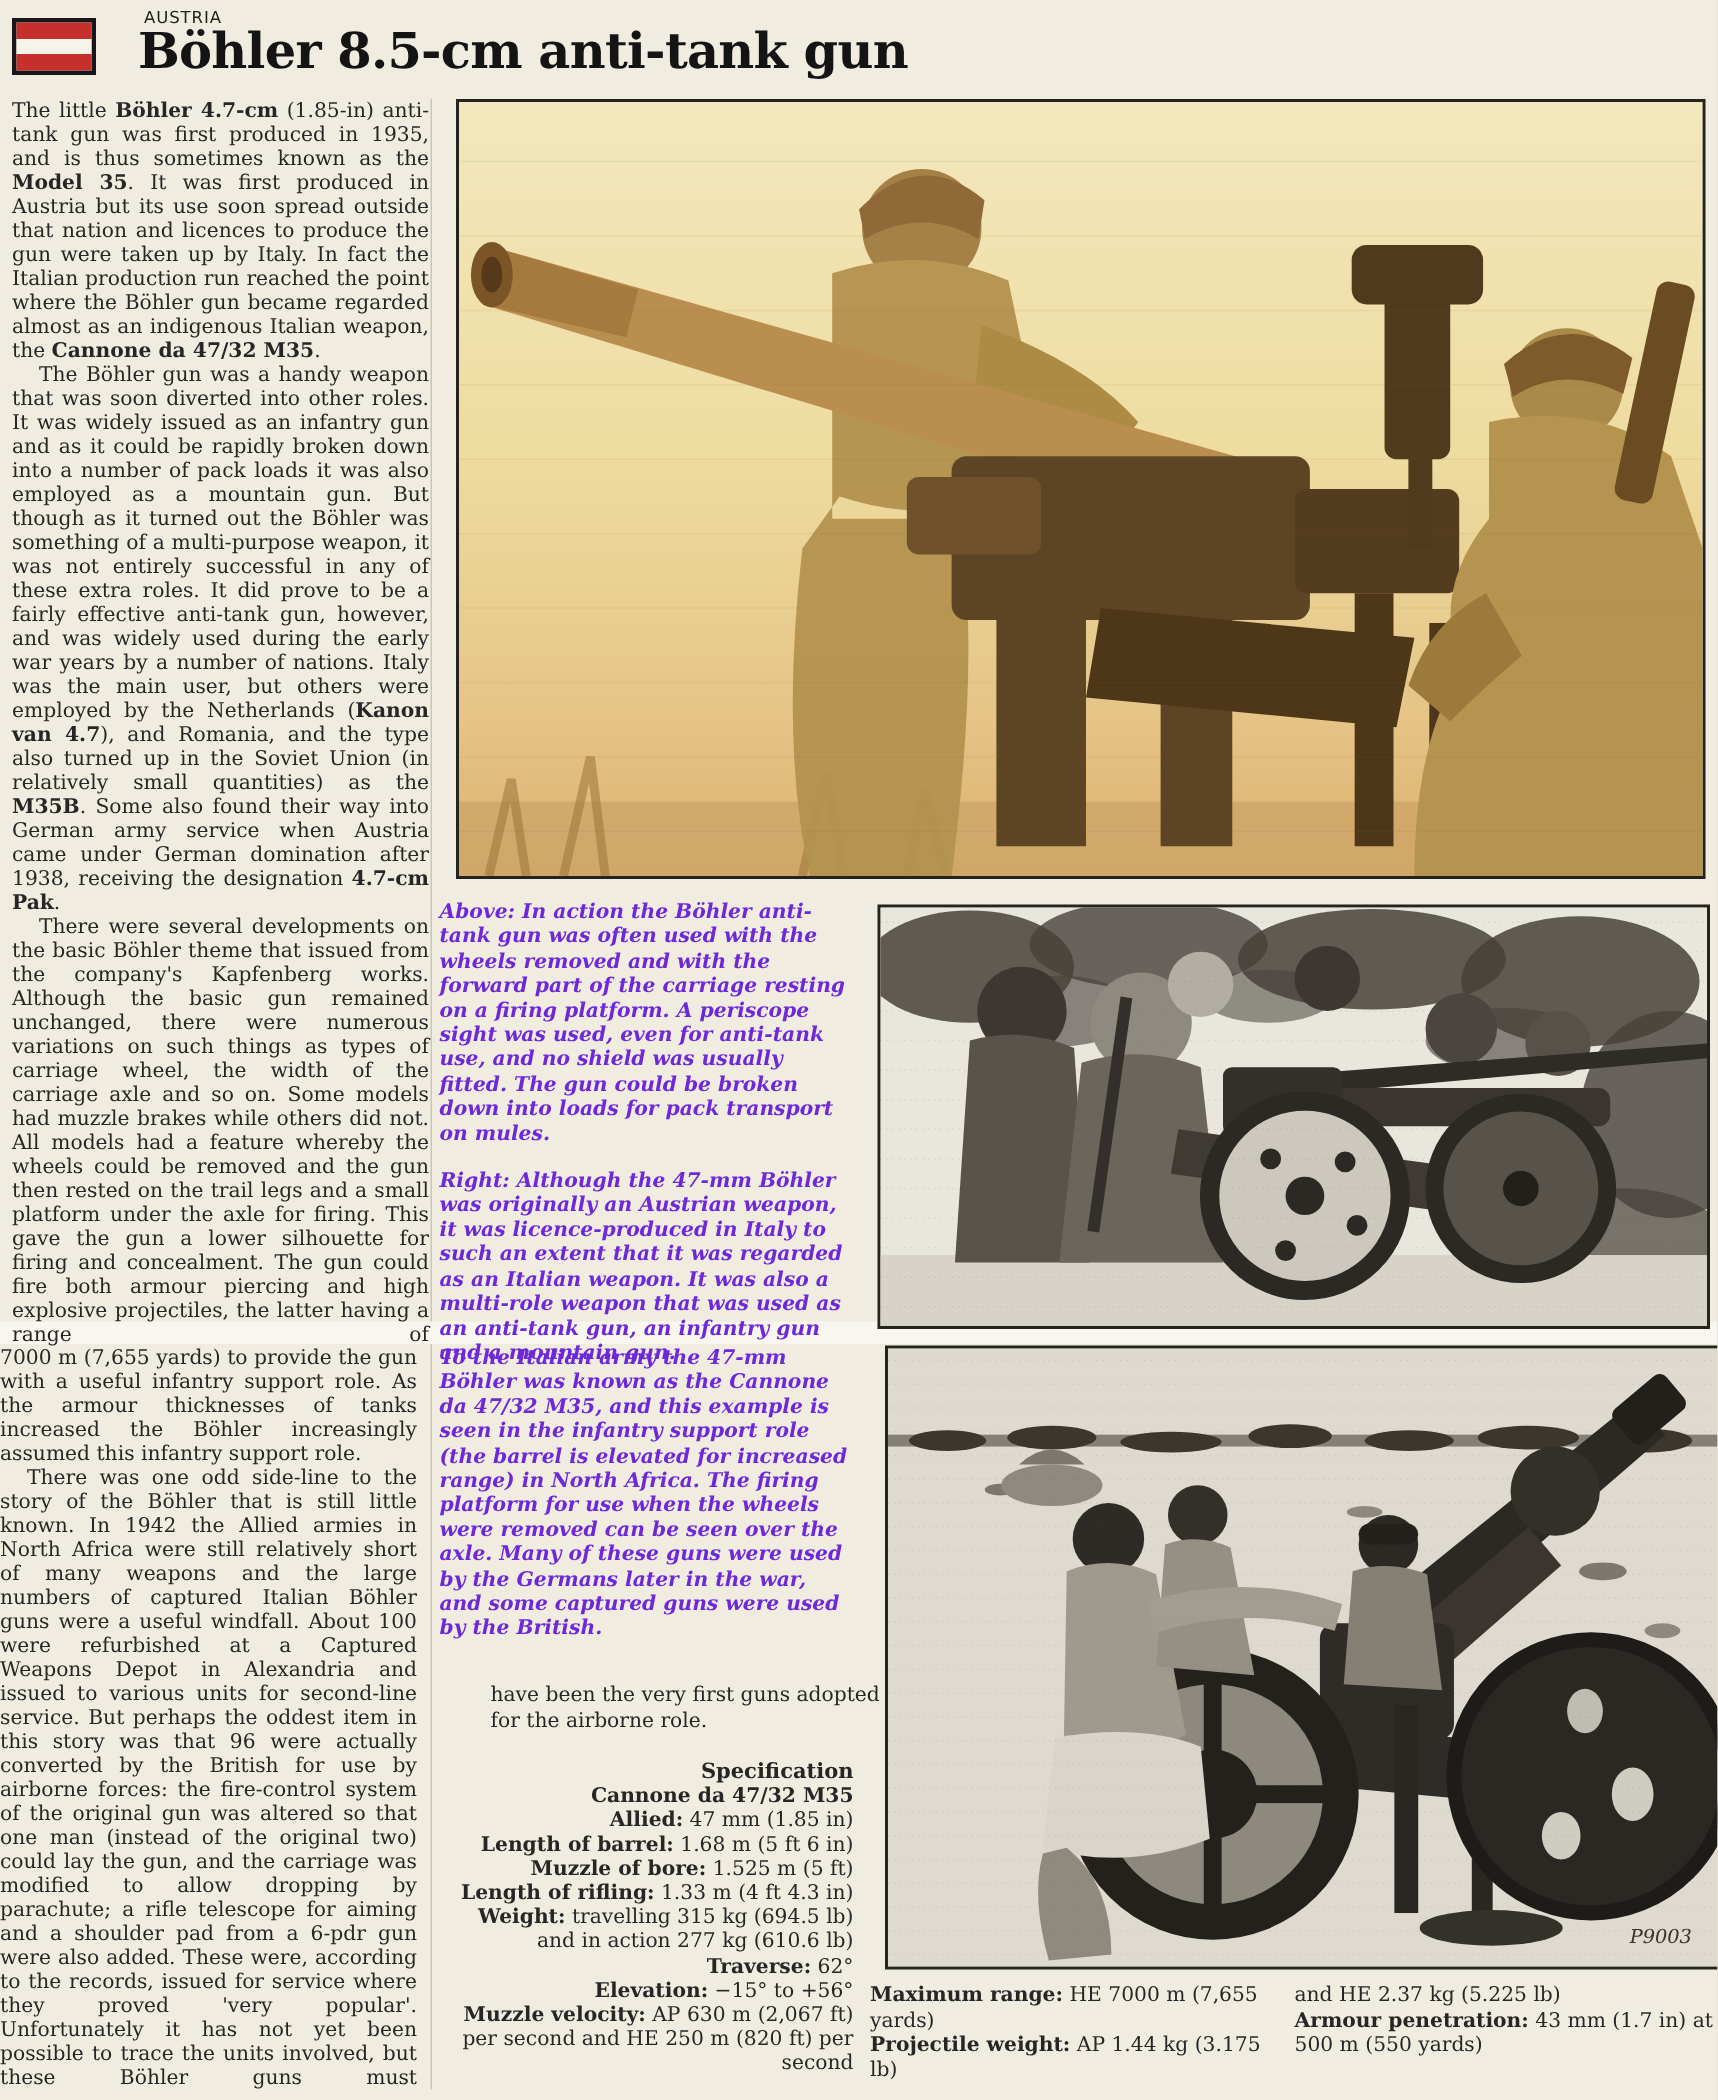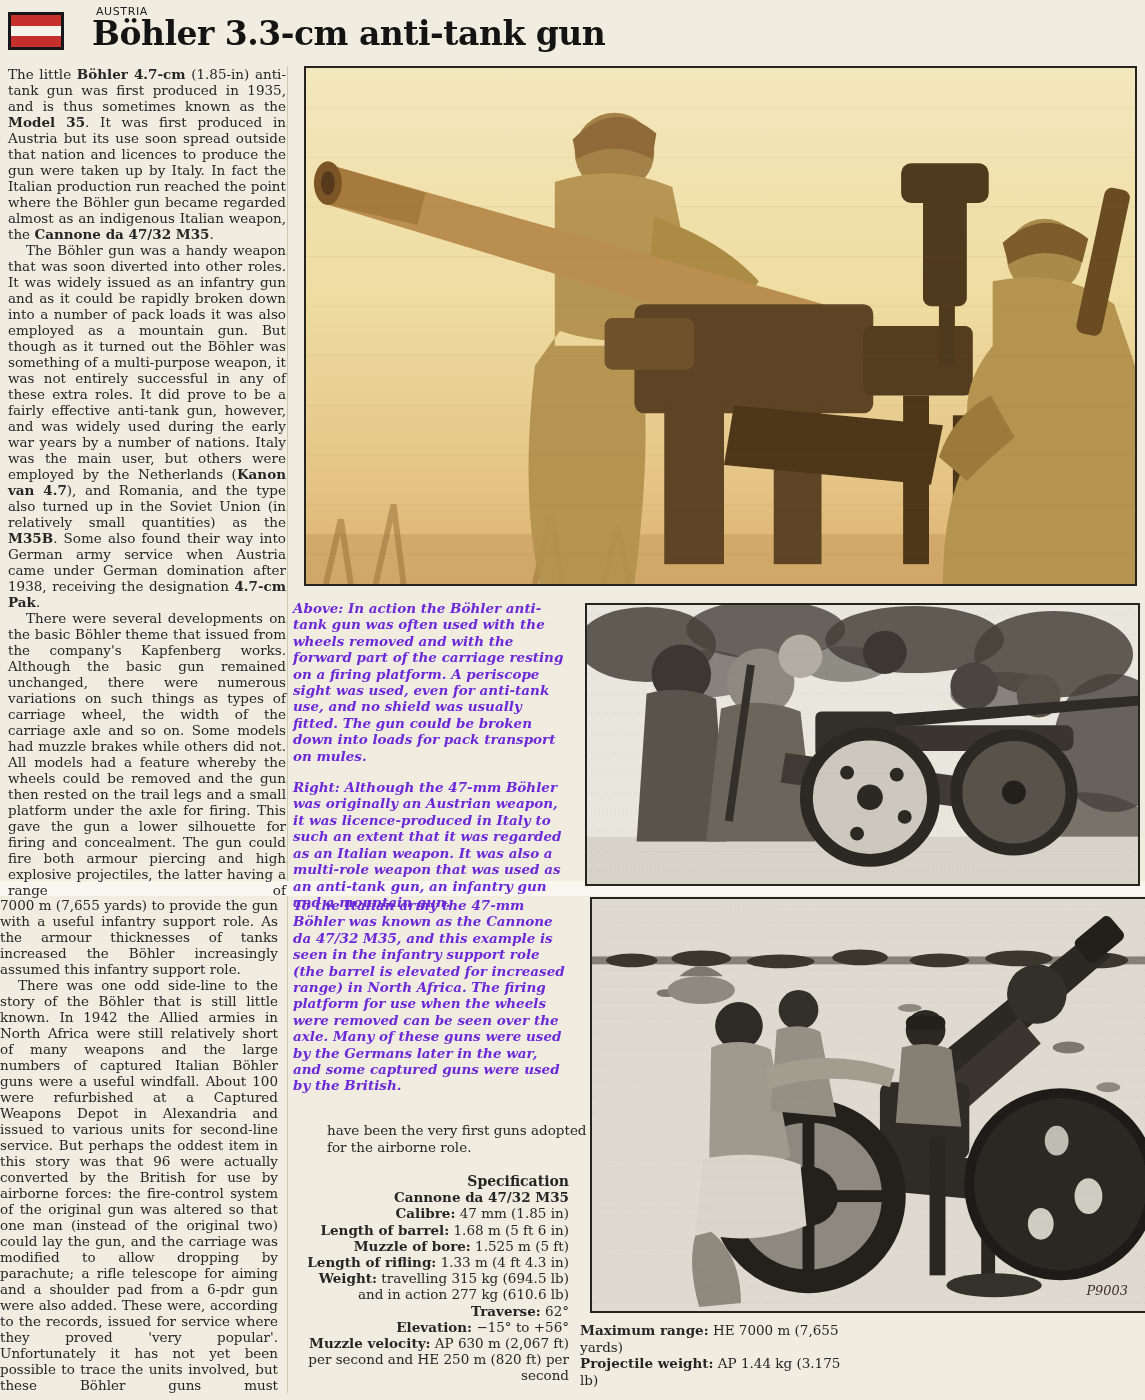--- a/index.html
+++ b/index.html
@@ -42,21 +42,21 @@
 <body>
 
 <div class="page">
 
   <div class="flag">
     <div class="stripe s-top" style="background:#c5302c"></div>
     <div class="stripe s-mid"></div>
     <div class="stripe s-bot" style="background:#c5302c"></div>
   </div>
   <div class="country">AUSTRIA</div>
-  <div class="title">Böhler 3.3-cm anti-tank gun</div>
+  <div class="title">Böhler 8.5-cm anti-tank gun</div>
 
   <div class="colrule" style="left:287px;top:66px;height:1327px;"></div>
   <div class="seam"></div>
 
   <div class="body-block" style="left:8px;top:66px;">
     <p>The little <b>Böhler 4.7-cm</b> (1.85-in) anti-tank gun was first produced in 1935, and is thus sometimes known as the <b>Model 35</b>. It was first produced in Austria but its use soon spread outside that nation and licences to produce the gun were taken up by Italy. In fact the Italian production run reached the point where the Böhler gun became regarded almost as an indigenous Italian weapon, the <b>Cannone da 47/32 M35</b>.</p>
     <p class="ind">The Böhler gun was a handy weapon that was soon diverted into other roles. It was widely issued as an infantry gun and as it could be rapidly broken down into a number of pack loads it was also employed as a mountain gun. But though as it turned out the Böhler was something of a multi-purpose weapon, it was not entirely successful in any of these extra roles. It did prove to be a fairly effective anti-tank gun, however, and was widely used during the early war years by a number of nations. Italy was the main user, but others were employed by the Netherlands (<b>Kanon van 4.7</b>), and Romania, and the type also turned up in the Soviet Union (in relatively small quantities) as the <b>M35B</b>. Some also found their way into German army service when Austria came under German domination after 1938, receiving the designation <b>4.7-cm Pak</b>.</p>
     <p class="ind cont">There were several developments on the basic Böhler theme that issued from the company's Kapfenberg works. Although the basic gun remained unchanged, there were numerous variations on such things as types of carriage wheel, the width of the carriage axle and so on. Some models had muzzle brakes while others did not. All models had a feature whereby the wheels could be removed and the gun then rested on the trail legs and a small platform under the axle for firing. This gave the gun a lower silhouette for firing and concealment. The gun could fire both armour piercing and high explosive projectiles, the latter having a range of</p>
   </div>
 
@@ -185,21 +185,21 @@
 
   <div class="cap-block" style="left:293px;top:897px;">
     <p>To the Italian army the 47-mm Böhler was known as the Cannone da 47/32 M35, and this example is seen in the infantry support role (the barrel is elevated for increased range) in North Africa. The firing platform for use when the wheels were removed can be seen over the axle. Many of these guns were used by the Germans later in the war, and some captured guns were used by the British.</p>
   </div>
 
   <div class="plain" style="left:293px;top:1122px;margin-left:34px;">have been the very first guns adopted for the airborne role.</div>
 
   <div class="spec" style="left:293px;top:1173px;text-align:right;">
     <div class="sp-head">Specification</div>
     <div class="sp-sub">Cannone da 47/32 M35</div>
-    <div class="sp-line"><b>Calibre:</b> 47 mm (1.85 in)</div>
+    <div class="sp-line"><b>Allied:</b> 47 mm (1.85 in)</div>
     <div class="sp-line"><b>Length of barrel:</b> 1.68 m (5 ft 6 in)</div>
     <div class="sp-line"><b>Muzzle of bore:</b> 1.525 m (5 ft)</div>
     <div class="sp-line"><b>Length of rifling:</b> 1.33 m (4 ft 4.3 in)</div>
     <div class="sp-line"><b>Weight:</b> travelling 315 kg (694.5 lb) and in action 277 kg (610.6 lb)</div>
     <div class="sp-line"><b>Traverse:</b> 62°</div>
     <div class="sp-line"><b>Elevation:</b> −15° to +56°</div>
     <div class="sp-line"><b>Muzzle velocity:</b> AP 630 m (2,067 ft) per second and HE 250 m (820 ft) per second</div>
   </div>
 
   <div class="photo" style="left:578px;top:897px;width:562px;height:416px;">
@@ -266,14 +266,18 @@
       <g opacity="0.1">
         <path d="M0 8 H562 M0 24 H562 M0 40 H562 M0 56 H562 M0 72 H562 M0 88 H562 M0 104 H562 M0 120 H562 M0 136 H562 M0 152 H562 M0 168 H562 M0 184 H562 M0 200 H562 M0 216 H562 M0 232 H562 M0 248 H562 M0 264 H562 M0 280 H562 M0 296 H562 M0 312 H562 M0 328 H562 M0 344 H562 M0 360 H562 M0 376 H562 M0 392 H562 M0 408 H562" stroke="#555" stroke-width="1" stroke-dasharray="1 3"></path>
       </g>
     </svg>
   </div>
 
   <div class="extra" style="left:580px;top:1322px;width:272px;">
     <p class="sp-line"><b>Maximum range:</b> HE 7000 m (7,655 yards)</p>
     <p class="sp-line"><b>Projectile weight:</b> AP 1.44 kg (3.175 lb)</p>
   </div>
+  <div class="extra" style="left:863px;top:1322px;width:280px;">
+    <p class="sp-line">and HE 2.37 kg (5.225 lb)</p>
+    <p class="sp-line"><b>Armour penetration:</b> 43 mm (1.7 in) at 500 m (550 yards)</p>
+  </div>
 
 </div>
 
 </body></html>

